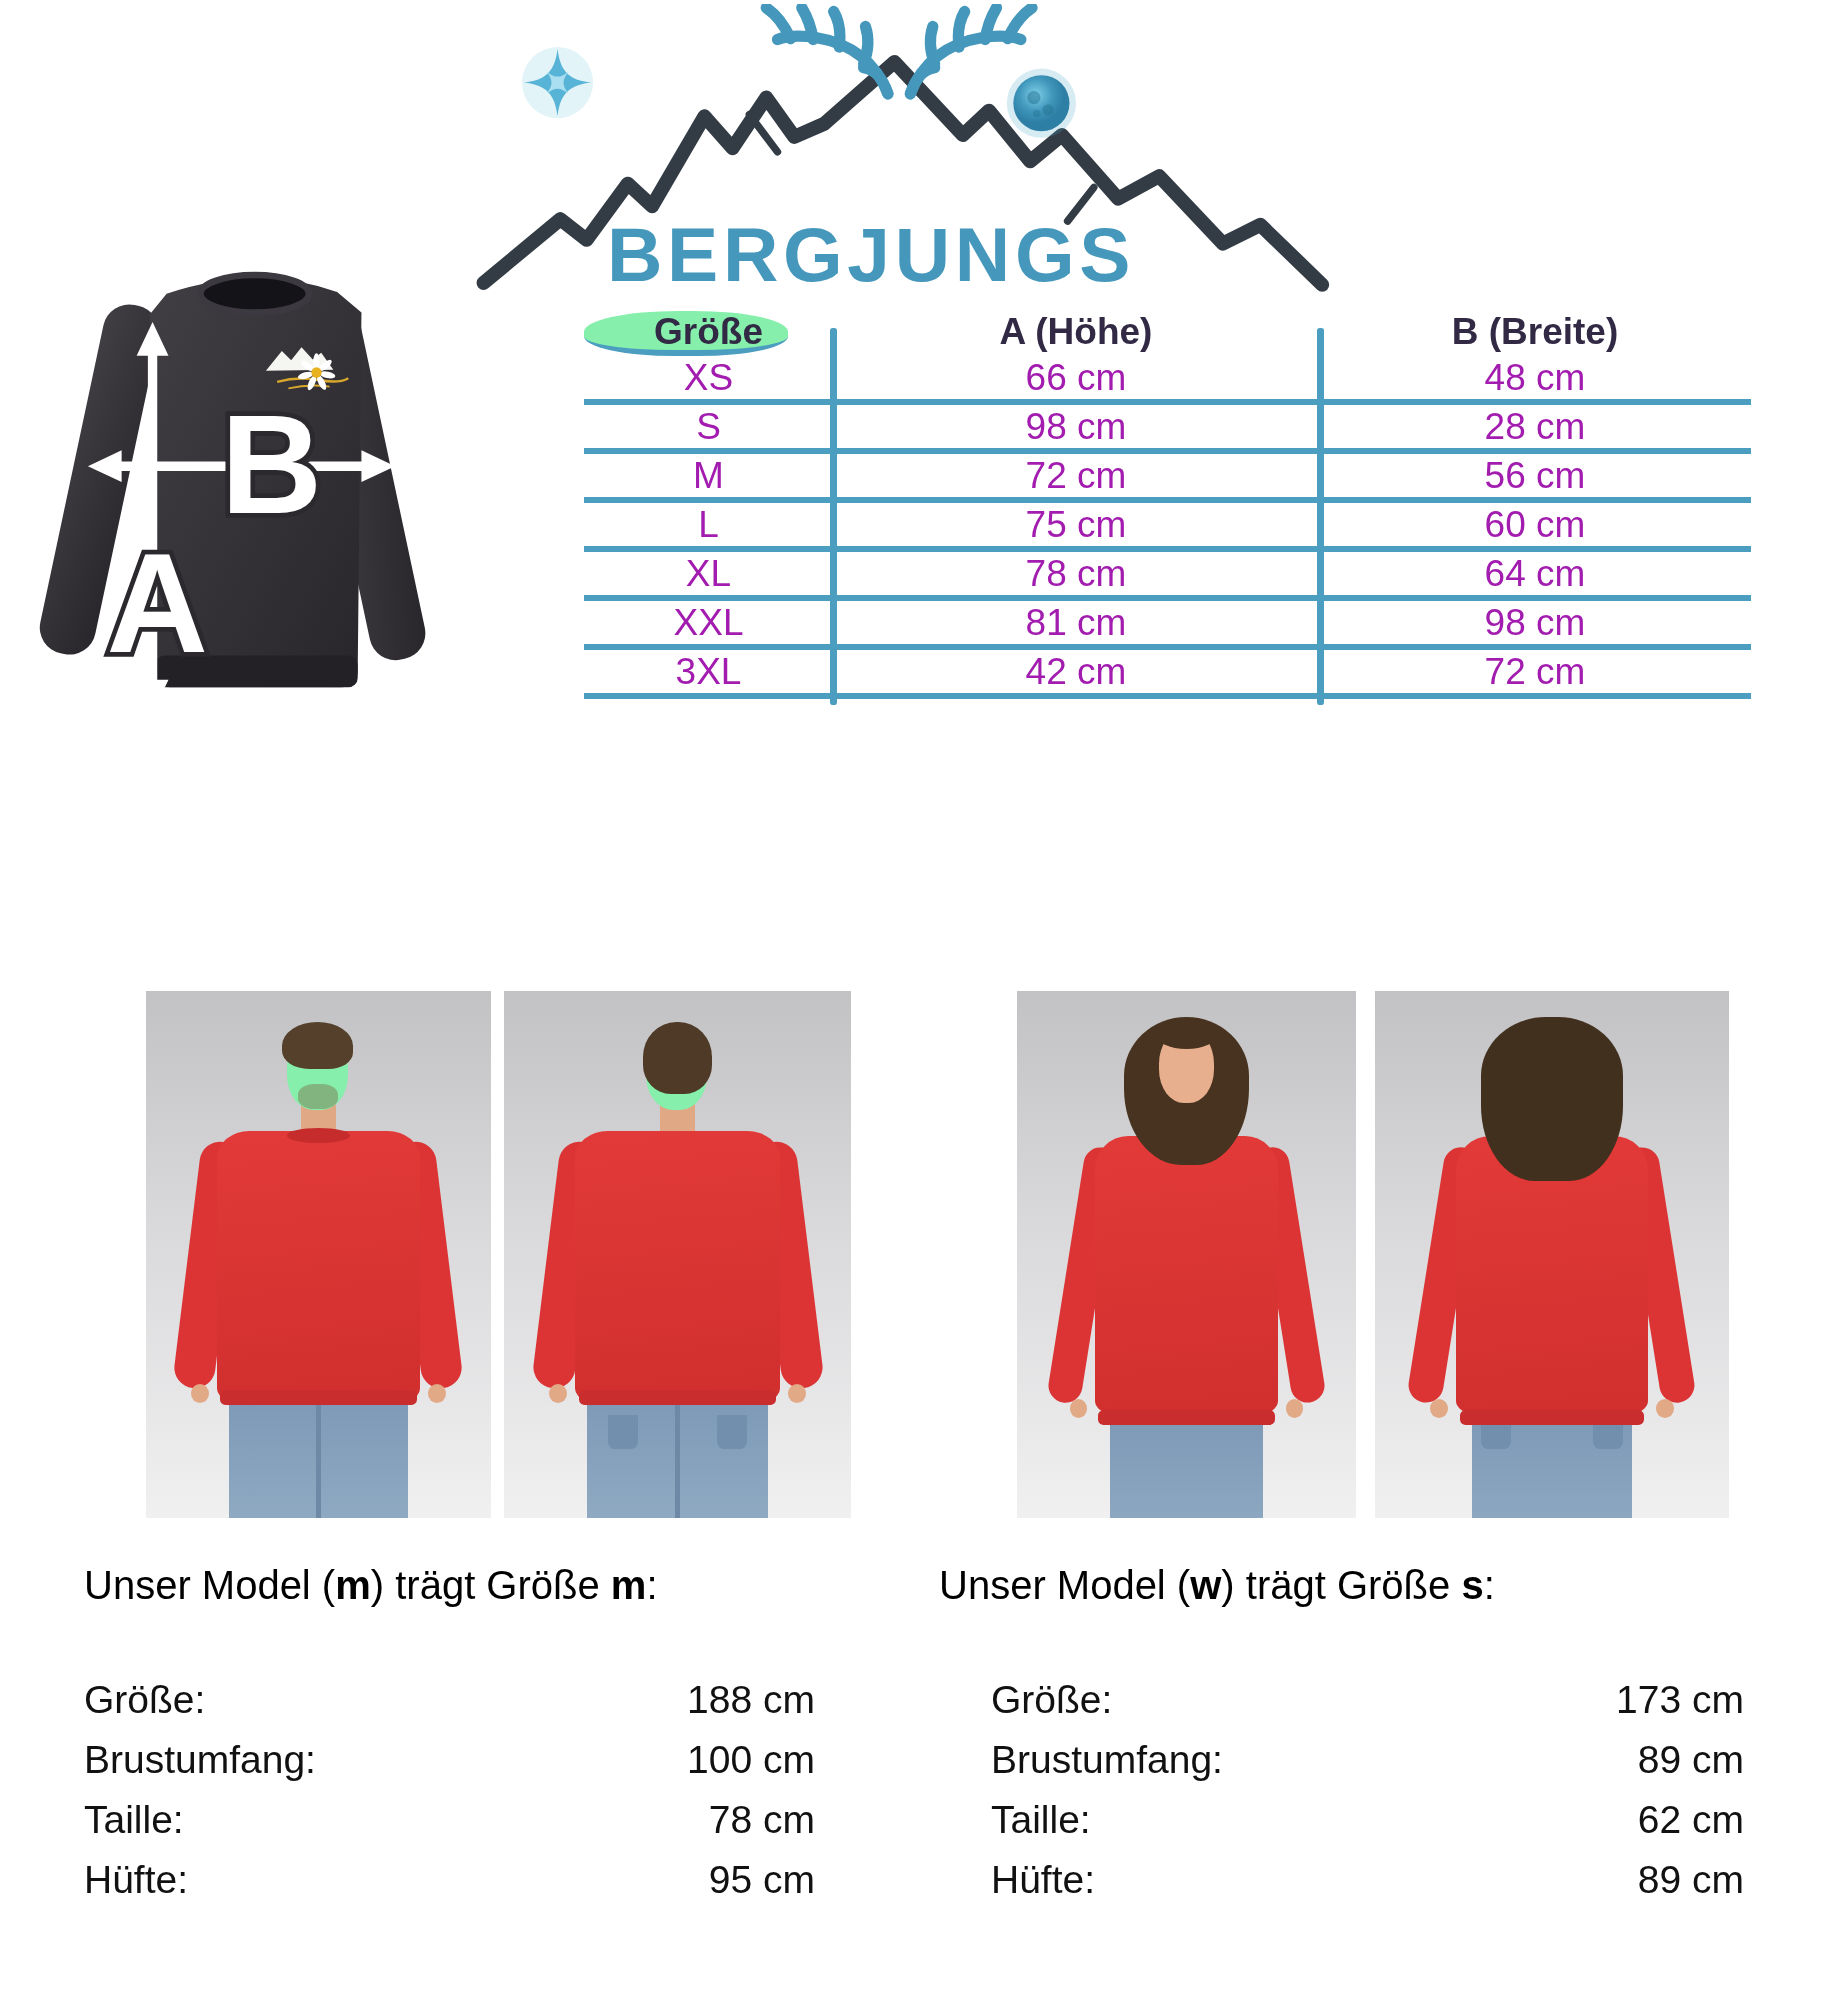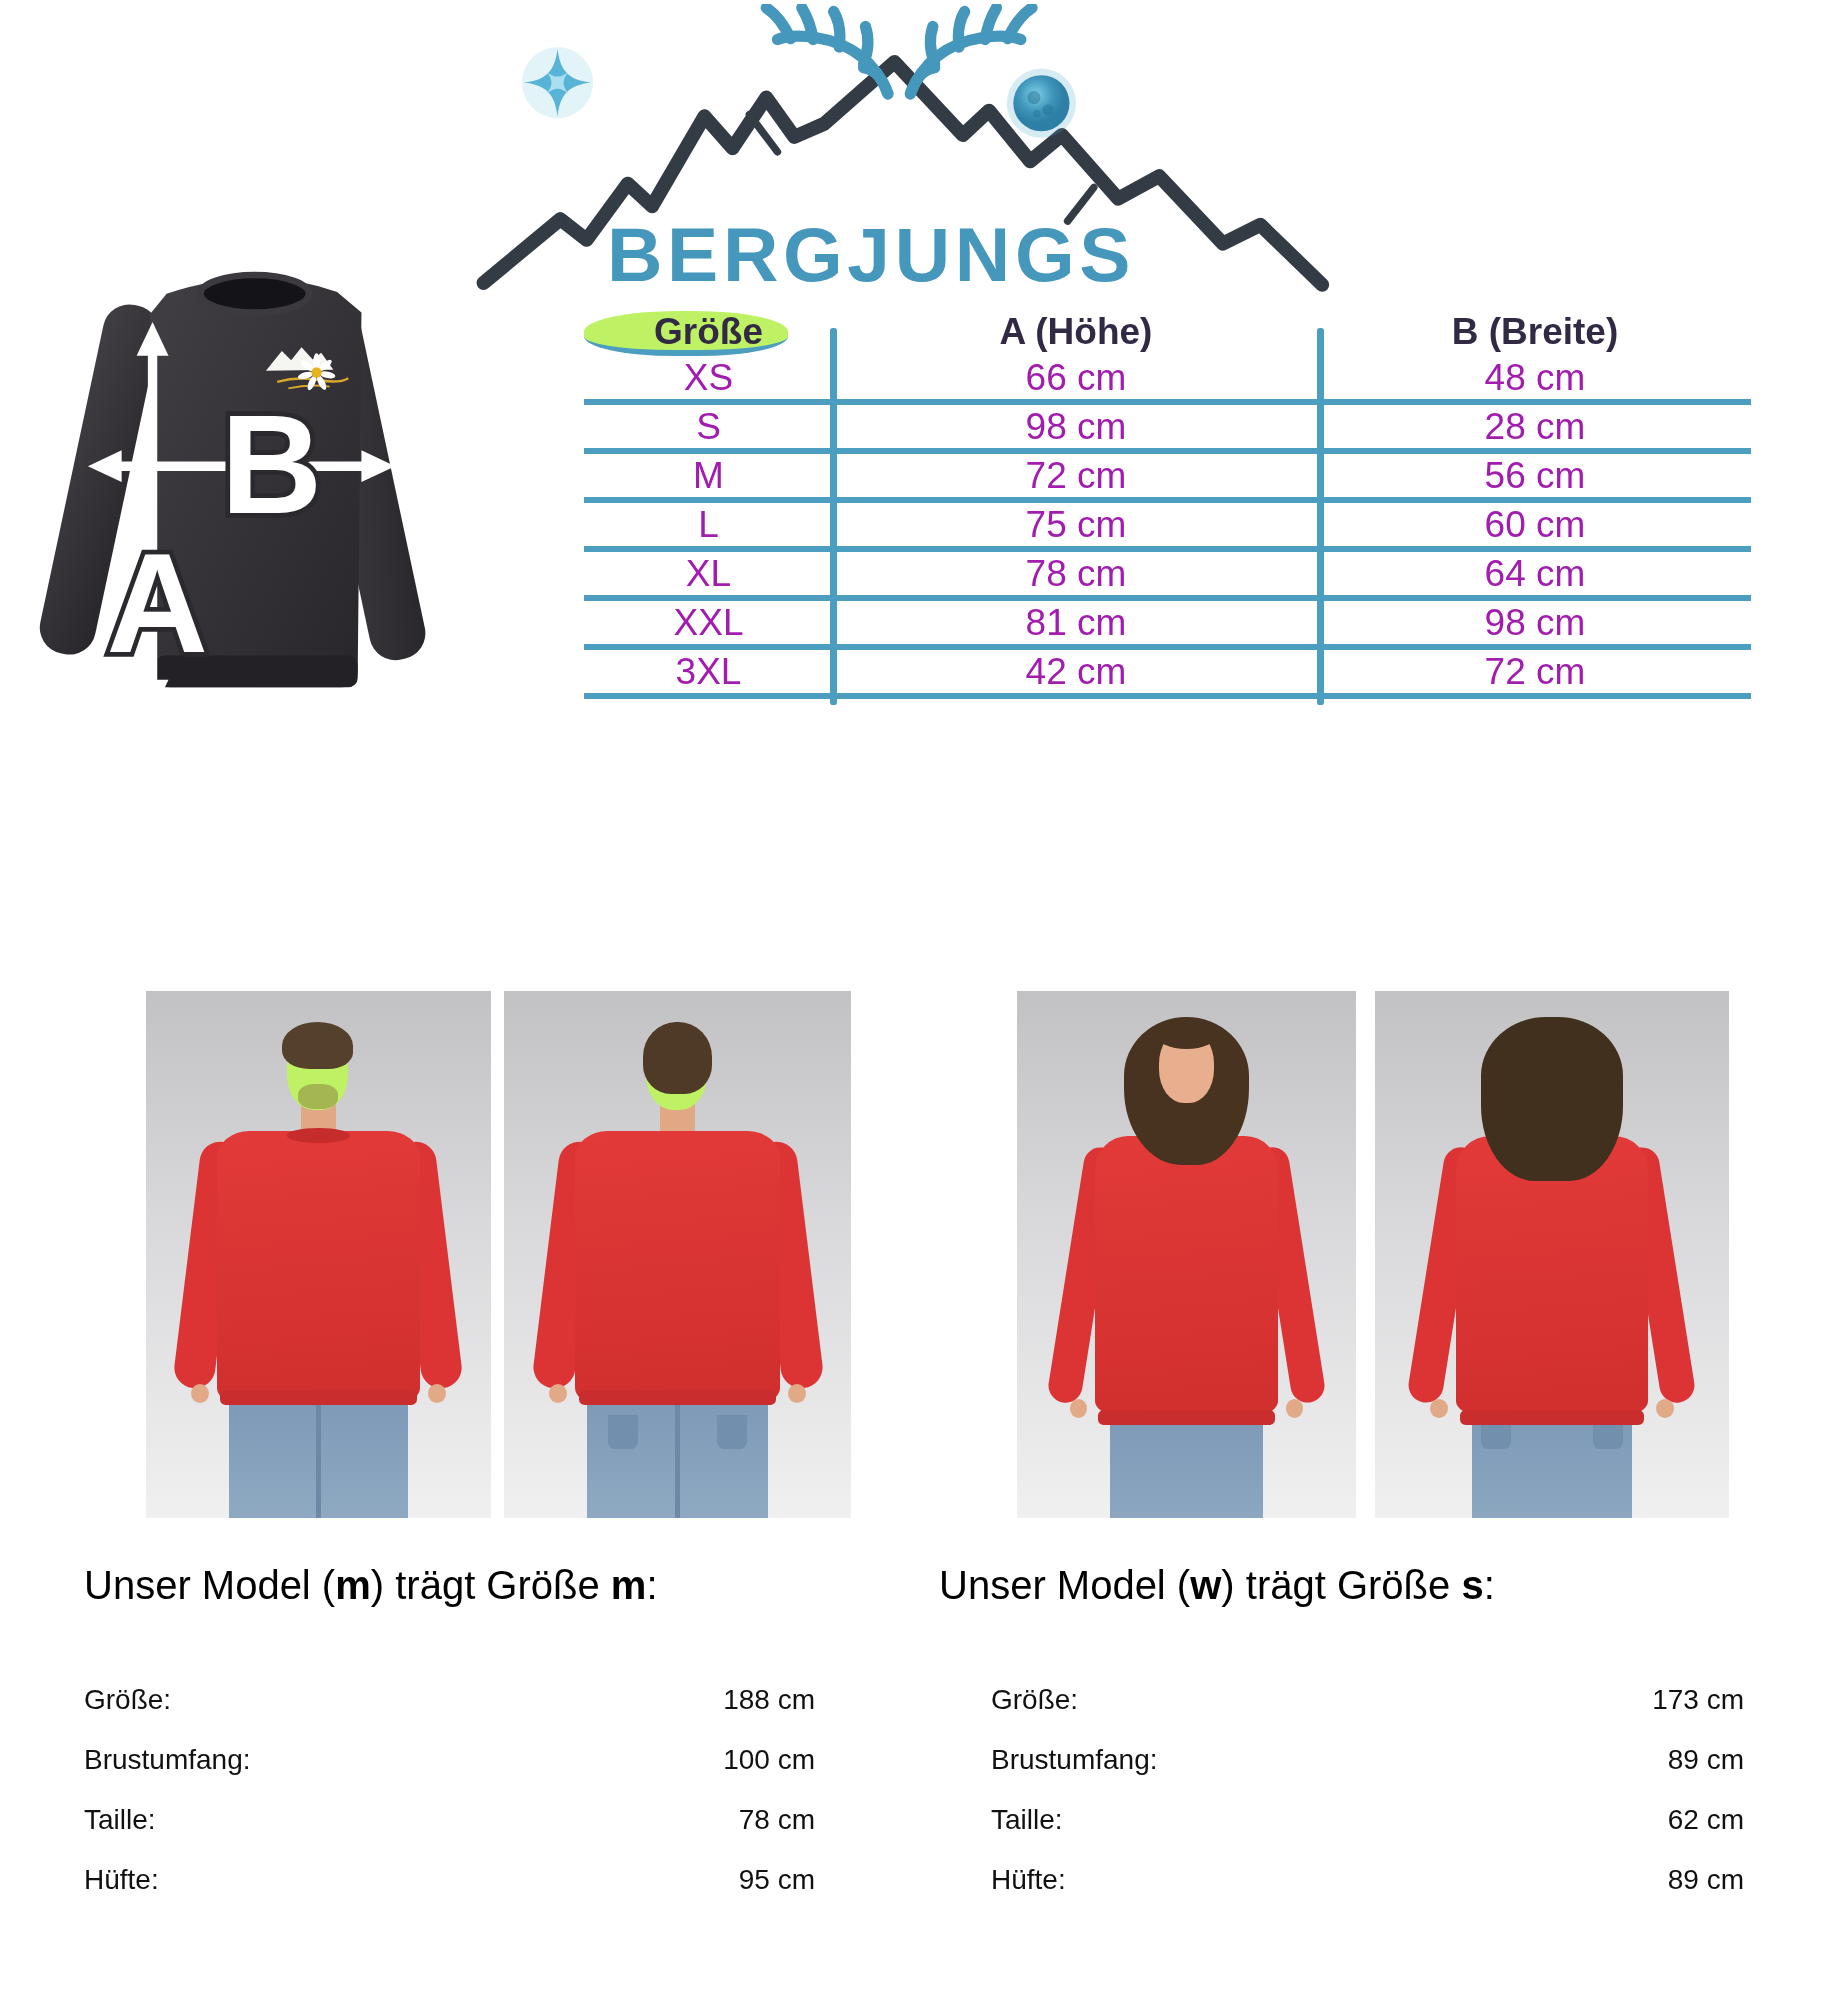--- a/index.html
+++ b/index.html
@@ -56,21 +56,21 @@
   .s-hem{left:21.5%;top:75.8%;width:57%;height:2.8%;background:#c92d2d;border-radius:5.6px;z-index:2}
   .s-hem.w{left:24%;width:52%;top:79.6%}
   .s-collar{left:41%;top:26%;width:18%;height:2.8%;background:#c62c2c;border-radius:50%;z-index:3}
   .jeans{left:24%;top:78.2%;width:52%;height:21.8%;
          background:linear-gradient(180deg,#7e9ab7,#8fa9c2);z-index:0}
   .jeans.w{left:27.5%;width:45%;top:81.5%}
   .fly{left:49.4%;top:78.2%;width:1.2%;height:21.8%;background:#6d89a6;z-index:1}
   .pocket{top:80.5%;width:8.5%;height:6.5%;background:#7290ad;border-radius:0 0 22% 22%;z-index:1}
   .pocket.l{left:30%}.pocket.r{right:30%}
   .neck{left:45%;top:21.5%;width:10%;height:6%;background:#e0a884;z-index:1}
-  .head{left:41%;top:7.6%;width:17.5%;height:15%;background:#bef264;
+  .head{left:41%;top:7.6%;width:17.5%;height:15%;background:#86efac;
         border-radius:46% 46% 44% 44%;z-index:2}
   .hair-mf{left:39.5%;top:5.8%;width:20.5%;height:9%;background:#54402b;
            border-radius:55% 55% 38% 42%;z-index:3}
   .beard{left:44.2%;top:17.6%;width:11.5%;height:4.8%;background:rgba(122,85,52,.38);
          border-radius:42%;z-index:3}
   .hair-mb{left:40%;top:5.8%;width:20%;height:13.8%;background:#4e3a27;
            border-radius:48% 48% 40% 40%;z-index:3}
   .hand{top:74.5%;width:5.2%;height:3.6%;background:#e2a987;border-radius:50%;z-index:2}
   .hand.l{left:13%}.hand.r{right:13%}
   .hand.wl{left:15.5%;top:77.5%}.hand.wr{right:15.5%;top:77.5%}
@@ -85,21 +85,21 @@
 
   
   .caption{position:absolute;top:1561px;font-size:40px;line-height:49px;color:#000000}
   .caption b{font-weight:700}
   #cap-m{left:84px}
   #cap-w{left:939px}
   .measures{position:absolute;top:1673px}
   #meas-m{left:84px;width:731px}
   #meas-w{left:991px;width:753px}
   .m-row{display:flex;justify-content:space-between;height:60px;
-         font-size:28px;line-height:54px;color:#111}
+         font-size:39px;line-height:54px;color:#111}
 </style>
 </head>
 <body>
 
 <svg class="logo" viewBox="0 0 940 312">
   <defs>
     <radialGradient id="moonGrad" cx="40%" cy="35%">
       <stop offset="0%" stop-color="#7fd0e8"></stop>
       <stop offset="60%" stop-color="#3f96bb"></stop>
       <stop offset="100%" stop-color="#2e7fa5"></stop>

